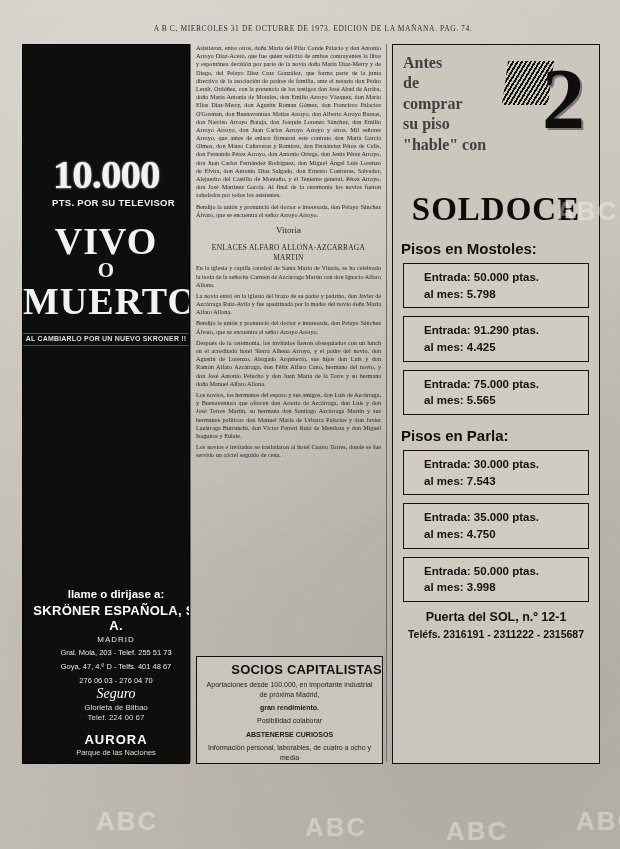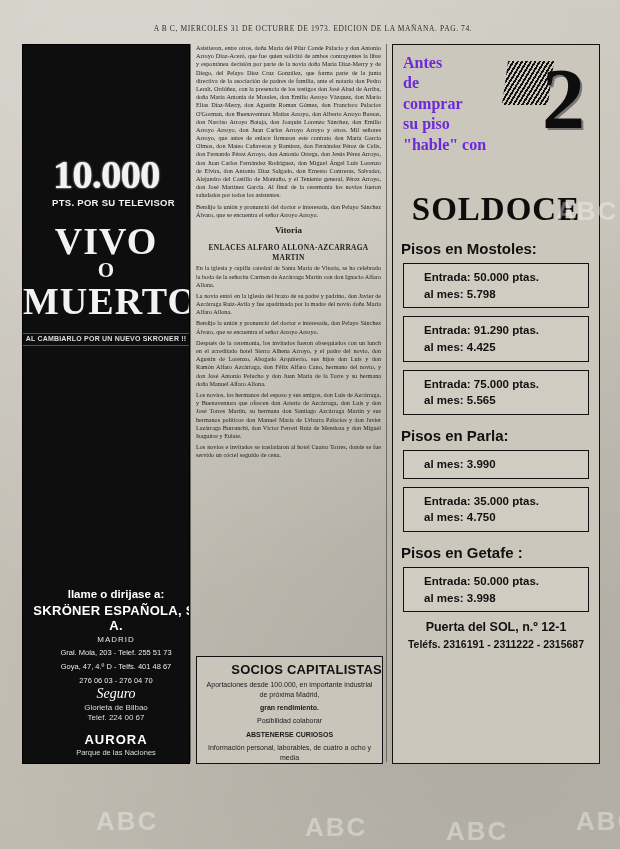--- a/index.html
+++ b/index.html
@@ -95,21 +95,21 @@
     font-size:6.2px;
     line-height:1.32;
     text-align:justify;
     color:#1d1d1d;
     filter:blur(0.28px);
   }
   .news p{margin:0 0 3px 0;}
   .sec-head{
     text-align:center;
     font-family:"Liberation Serif", serif;
-    font-weight:bold;
+    font-weight:normal;
     margin:6px 0 2px 0;
   }
   .sec-head.t1{font-size:9px;}
   .sec-head.t2{font-size:7.4px;letter-spacing:0.3px;}
 
   
   .ad-socios{
     position:absolute;left:196px;top:656px;width:185px;height:106px;
     border:1.5px solid #111;
     background:#c9c5bb;
@@ -130,21 +130,21 @@
     position:absolute;left:392px;top:44px;width:206px;height:718px;
     border:1.5px solid #111;
     background:#cbc7bd;
     overflow:hidden;
   }
   .sold-head{
     position:relative;height:150px;
   }
   .sold-head .line{
     font-family:"Liberation Serif", serif;
-    font-weight:bold;font-size:16px;color:#6d28d9;
+    font-weight:bold;font-size:16px;color:#404040;
     margin-left:10px;line-height:1.28;
   }
   .sold-head .line.l1{padding-top:8px;}
   .big2{
     position:absolute;right:8px;top:16px;width:88px;height:92px;
   }
   .big2 .numtwo{
     font-family:"Liberation Serif", serif;
     font-size:86px;font-weight:bold;color:#0d0d0d;
     line-height:0.8;position:absolute;right:6px;top:4px;
@@ -271,28 +271,28 @@
       <div class="l">Entrada: 91.290 ptas.</div>
       <div class="l">al mes: 4.425</div>
     </div>
     <div class="offer">
       <div class="l">Entrada: 75.000 ptas.</div>
       <div class="l">al mes: 5.565</div>
     </div>
 
     <div class="zone">Pisos en Parla:</div>
     <div class="offer">
-      <div class="l">al mes: 3.990</div>
+      <div class="l">Entrada: 30.000 ptas.</div>
+      <div class="l">al mes: 7.543</div>
     </div>
     <div class="offer">
       <div class="l">Entrada: 35.000 ptas.</div>
       <div class="l">al mes: 4.750</div>
     </div>
 
-    <div class="zone">Pisos en Getafe :</div>
     <div class="offer">
       <div class="l">Entrada: 50.000 ptas.</div>
       <div class="l">al mes: 3.998</div>
     </div>
 
     <div class="sold-foot">
       <div class="puerta">Puerta del SOL, n.º 12-1</div>
       <div class="telefs">Teléfs. 2316191 - 2311222 - 2315687</div>
     </div>
   </div>

